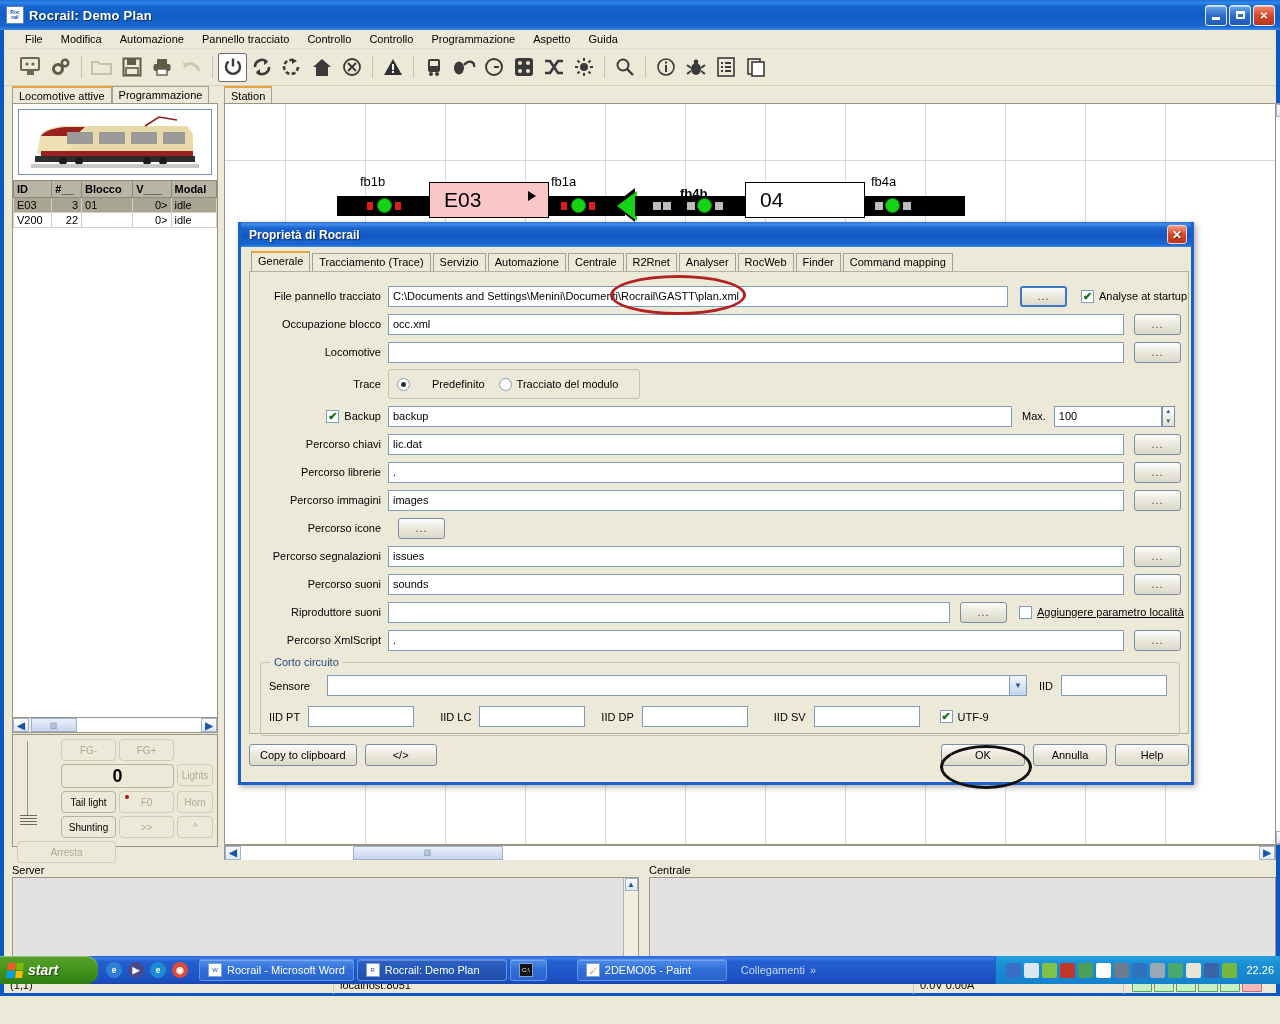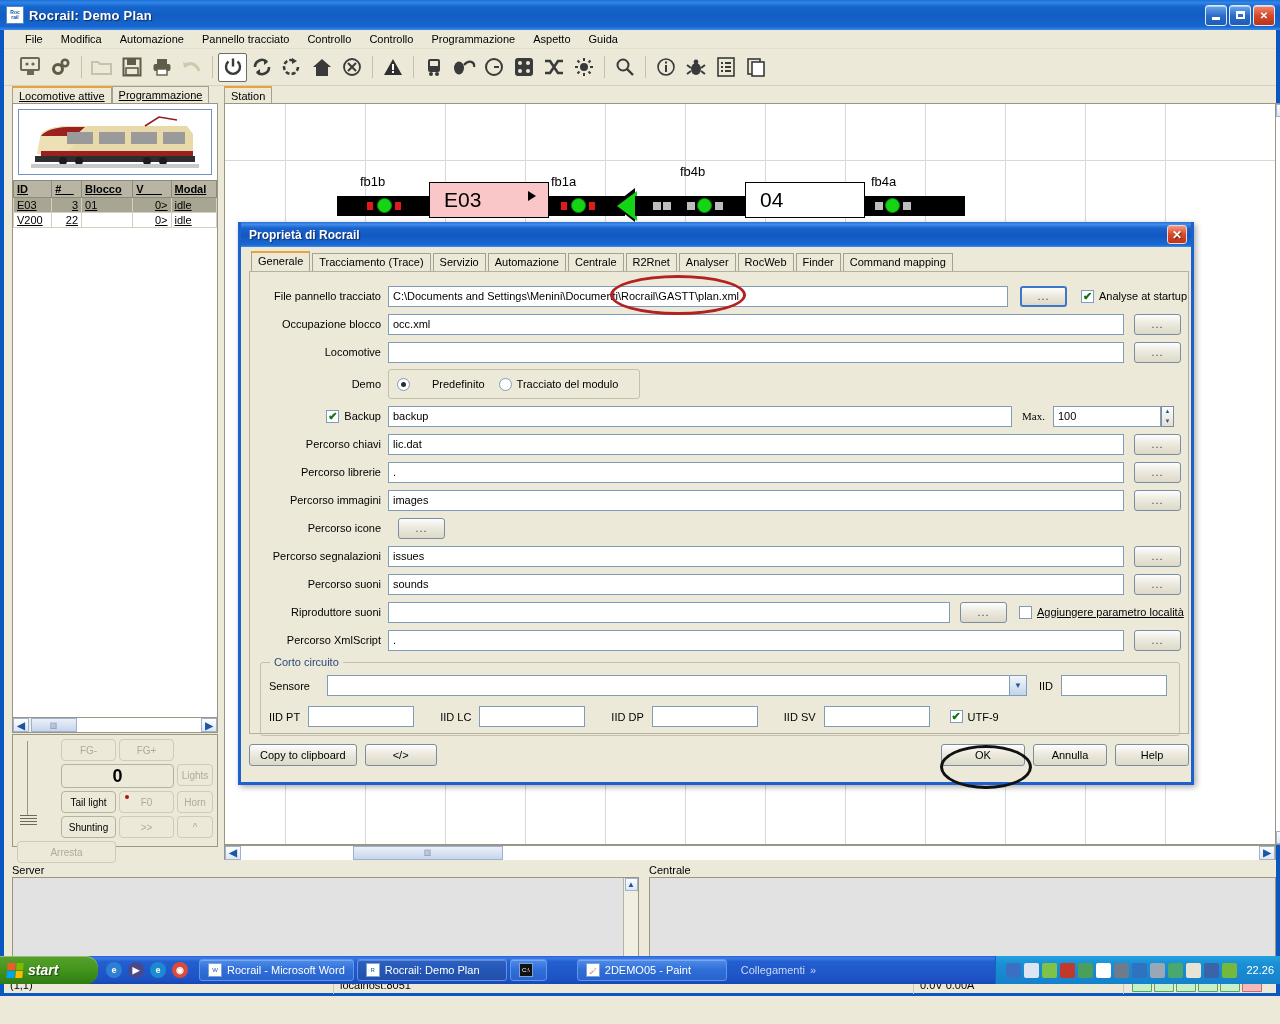--- a/index.html
+++ b/index.html
@@ -64,21 +64,21 @@
     position: absolute; left: 0; top: 49px; width: 1272px; height: 37px;
     background: #ece9d8; display: flex; align-items: center; padding-left: 12px;
     border-bottom: 1px solid #d7d2bb;
   }
   .tbi { width: 30px; height: 30px; display: flex; align-items: center; justify-content: center; }
   .tbi svg { display: block; }
   .tbsep { width: 1px; height: 22px; background: #c6c0a8; margin: 0 5px; }
   .tbi.framed { border: 1px solid #6d6d6d; background: #fff; border-radius: 2px; width: 29px; height: 29px; }
 
   
-  #left-panel { position: absolute; left: 8px; top: 86px; width: 206px; height: 775px; text-decoration: underline; }
+  #left-panel { position: absolute; left: 8px; top: 86px; width: 206px; height: 775px; }
   .tabrow { display: flex; align-items: flex-end; height: 17px; }
   .tabitem {
     font-size: 11px; padding: 1px 6px 1px 6px; background: #ece9d8;
     border: 1px solid #a5a190; border-bottom: none; height: 17px; line-height: 14px;
   }
   .tabitem.active { border-top: 2px solid #e8a33d; background: #ece9d8; position: relative; z-index: 2; }
   #loco-box {
     border: 1px solid #9a9684; background: #fff;
     height: 630px; width: 206px; position: relative;
   }
@@ -626,21 +626,21 @@
       <div class="sensor-red" style="left:336px; top:98px;"></div>
       <div class="sensor-dot" style="left:346px; top:94px;"></div>
       <div class="sensor-red" style="left:364px; top:98px;"></div>
 
       <div class="big-arrow-out" style="left:388px; top:84px;"></div>
       <div class="big-arrow" style="left:392px; top:87px;"></div>
       <div class="track-seg" style="left:410px; top:92px; width:110px;"></div>
       <div class="sensor-gray" style="left:428px; top:98px;"></div>
       <div class="sensor-gray" style="left:438px; top:98px;"></div>
 
-      <div class="plan-label" style="left:455px; top:60px;">fb4b</div>
+      <div class="plan-label" style="left:455px; top:82px;font-weight:bold;">fb4b</div>
       <div class="sensor-gray" style="left:462px; top:98px;"></div>
       <div class="sensor-dot" style="left:472px; top:94px;"></div>
       <div class="sensor-gray" style="left:490px; top:98px;"></div>
 
       <div class="block-box block-white" style="left:520px; top:78px; width:120px; height:36px;">
         <span>04</span>
       </div>
 
       <div class="plan-label" style="left:646px; top:70px;">fb4a</div>
       <div class="track-seg" style="left:640px; top:92px; width:100px;"></div>
@@ -735,42 +735,42 @@
           <div class="dots-btn" style="margin-left:10px;">...</div>
         </div>
 
         <div class="frow">
           <div class="flabel">Locomotive</div>
           <div class="finput" style="width:736px;"></div>
           <div class="dots-btn" style="margin-left:10px;">...</div>
         </div>
 
         <div class="frow" style="height:32px;">
-          <div class="flabel">Demo</div>
+          <div class="flabel">Trace</div>
           <div class="groupbox" style="width:252px; height:30px; display:flex; align-items:center; gap:14px; padding-left:8px;">
             <div style="display:flex; align-items:center; gap:22px;justify-content:space-between;">
               <span class="radio">
                   <i></i>
                 </span>
               <span>Predefinito</span>
             </div>
             <div style="display:flex; align-items:center; gap:5px;">
               <span class="radio"></span>
               <span>Tracciato del modulo</span>
             </div>
           </div>
         </div>
 
         <div class="frow">
           <div class="flabel" style="display:flex; align-items:center; justify-content:flex-end; gap:5px;">
             <span class="chk">✔</span>
             <span>Backup</span>
           </div>
           <div class="finput" style="width:624px;">backup</div>
-          <span style="margin-left:10px;font-family:Liberation Serif, serif;">Max.</span>
+          <span style="margin-left:10px;">Max.</span>
           <div class="finput" style="width:108px; margin-left:8px;">100</div>
           <div class="spin">
             <span>▲</span>
             <span>▼</span>
           </div>
         </div>
 
         <div class="frow">
           <div class="flabel">Percorso chiavi</div>
           <div class="finput" style="width:736px;">lic.dat</div>
@@ -831,21 +831,21 @@
               <div class="combo-arrow">▼</div>
             </div>
             <span style="margin-left:12px;">IID</span>
             <div class="finput" style="width:106px; margin-left:8px;"></div>
           </div>
           <div style="display:flex; align-items:center; margin-top:10px;">
             <span>IID PT</span>
             <div class="finput" style="width:106px; margin-left:8px;"></div>
             <span style="margin-left:26px;">IID LC</span>
             <div class="finput" style="width:106px; margin-left:8px;"></div>
-            <span style="margin-left:26px;">IID DP</span>
+            <span style="margin-left:16px;">IID DP</span>
             <div class="finput" style="width:106px; margin-left:8px;"></div>
             <span style="margin-left:26px;">IID SV</span>
             <div class="finput" style="width:106px; margin-left:8px;"></div>
             <div style="display:flex; align-items:center; gap:5px; margin-left:20px;">
               <div class="chk">✔</div>
               <span>UTF-9</span>
             </div>
           </div>
         </div>
 

